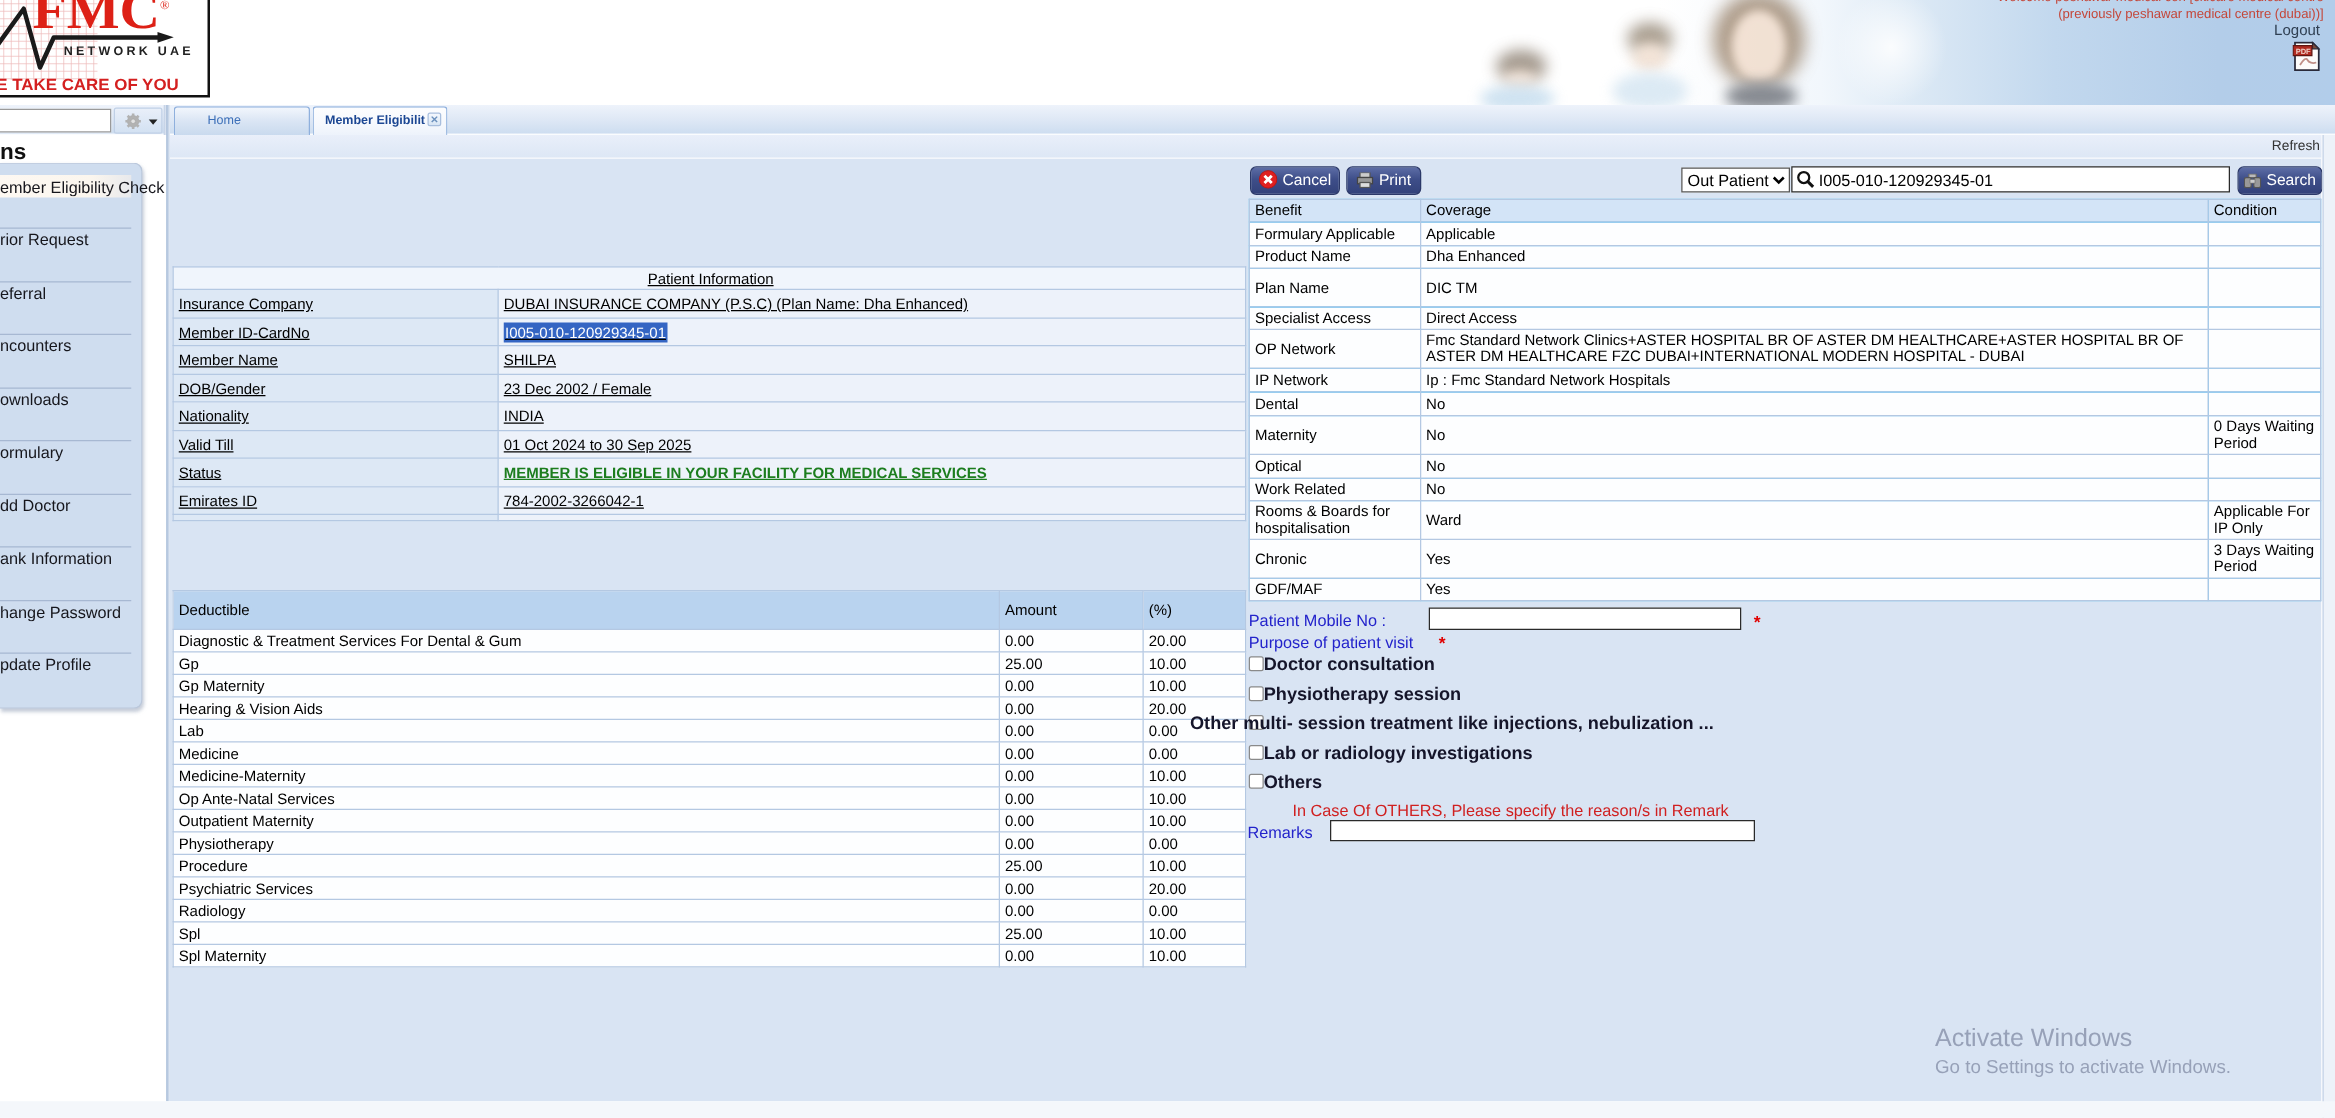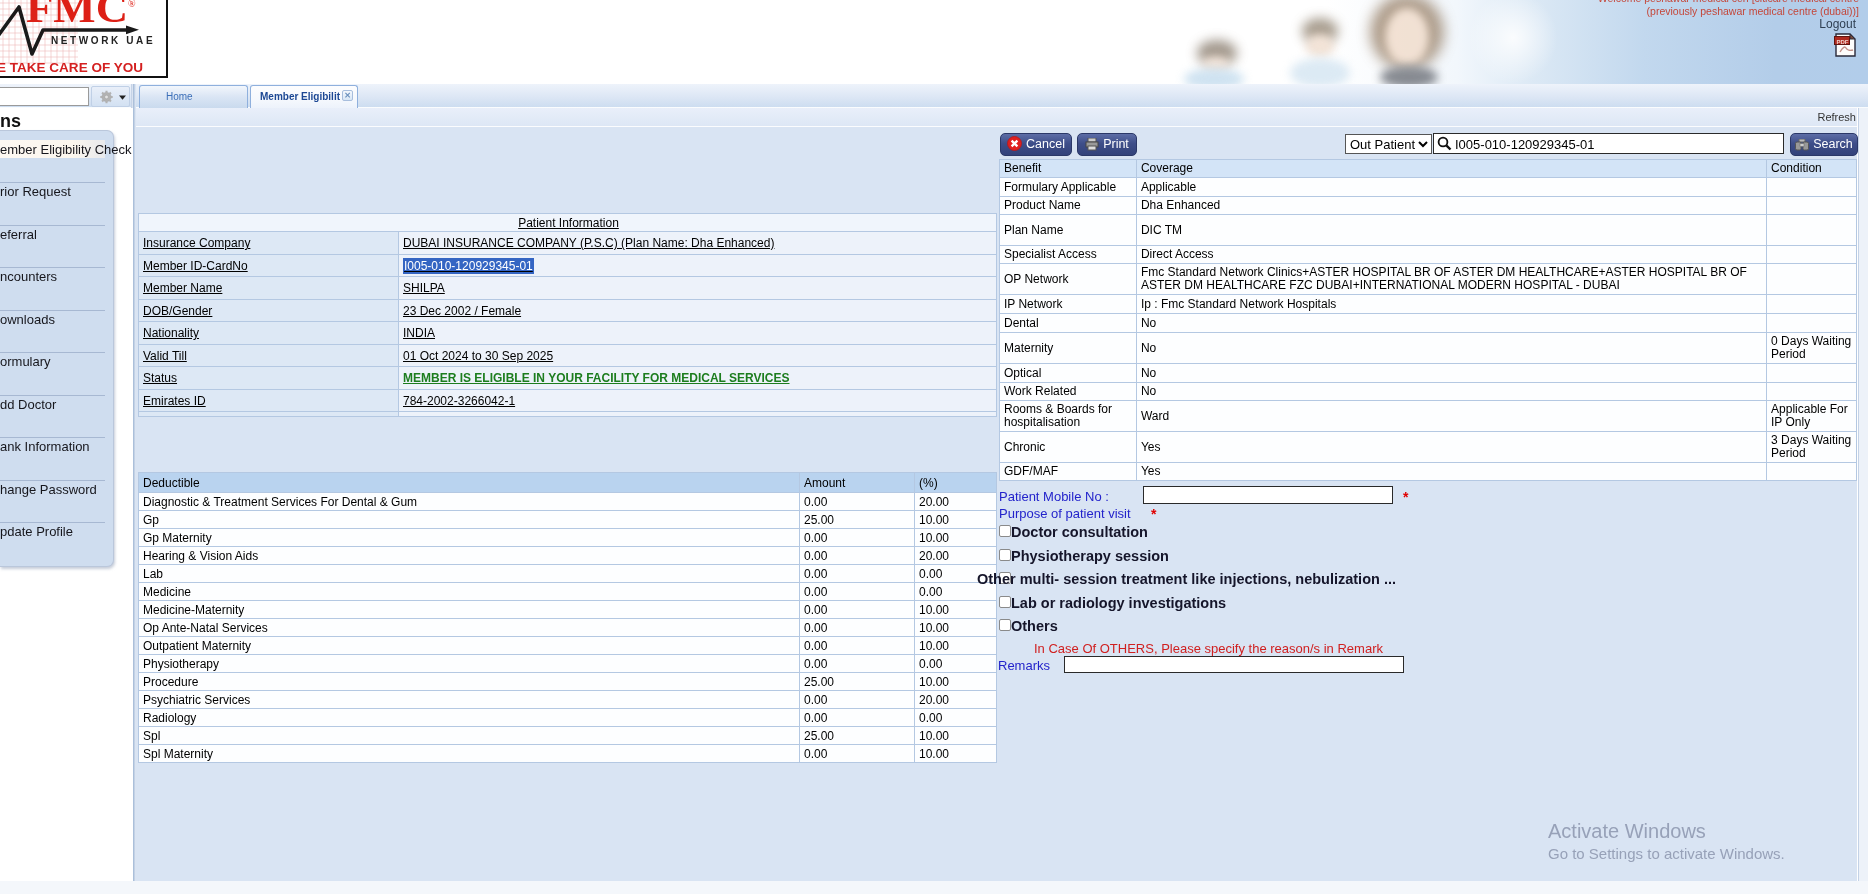--- a/index.html
+++ b/index.html
@@ -67,21 +67,21 @@
 #ptable tr.h23 td { height:23px; }
 #ptable td.l { background:#dde8f5; width:260px; }
 #ptable td.v { background:#edf2fa; }
 #ptable tr.hd td { background:#f0f5fc; text-align:center; height:18px; }
 .sel { background:#3465c3; color:#fff; padding:1px 1px; }
 .green { color:#1c7d1e; font-weight:bold; }
 
 
 #dtable { left:138px; top:472px; width:859px; border:1px solid #8ea9cc; background:#fff; }
 #dtable td { border:1px solid #b4c8e2; height:18px; background:#fdfeff; }
-#dtable tr.hd td { background:#b9d3ef; height:20px; }
+#dtable tr.hd td { background:#b9d3ef; height:31px; }
 #dtable td.a { width:115px; }
 #dtable td.p { width:82px; }
 
 
 #btable { left:999px; top:159px; width:858px; border:1px solid #8ea9cc; background:#7dd3fc; }
 #btable td { border:1px solid #b4c8e2; background:#fdfeff; line-height:13px; vertical-align:middle; }
 #btable tr.hd td { background:#d3e4f7; height:18px; }
 #btable td.b { width:137px; white-space:normal; }
 #btable td.c { width:631px; white-space:normal; }
 #btable td.d { width:90px; white-space:normal; }
@@ -436,21 +436,21 @@
   <div class="inp" style="left:1143px;top:486px;width:250px;height:18px"></div>
   <div class="star" style="left:1403px;top:489px">*</div>
   <div class="bluelab" style="left:999px;top:506px">Purpose of patient visit</div>
   <div class="star" style="left:1151px;top:506px">*</div>
 
   <div class="cb" style="left:999px;top:525px"></div>
     <div class="cblab" style="left:1011px;top:524px">Doctor consultation</div>
   <div class="cb" style="left:999px;top:549px"></div>
     <div class="cblab" style="left:1011px;top:548px">Physiotherapy session</div>
   <div class="cb" style="left:999px;top:572px"></div>
-    <div class="cblab" style="left:977px;top:571px">Other multi- session treatment like injections, nebulization ...</div>
+    <div class="cblab" style="left:952px;top:571px">Other multi- session treatment like injections, nebulization ...</div>
   <div class="cb" style="left:999px;top:596px"></div>
     <div class="cblab" style="left:1011px;top:595px">Lab or radiology investigations</div>
   <div class="cb" style="left:999px;top:619px"></div>
     <div class="cblab" style="left:1011px;top:618px">Others</div>
 
   <div class="redtxt" style="left:1034px;top:641px">In Case Of OTHERS, Please specify the reason/s in Remark</div>
   <div class="bluelab" style="left:998px;top:658px">Remarks</div>
   <div class="inp" style="left:1064px;top:656px;width:340px;height:17px"></div>
 
   <div class="abs" id="rstrip"></div>

